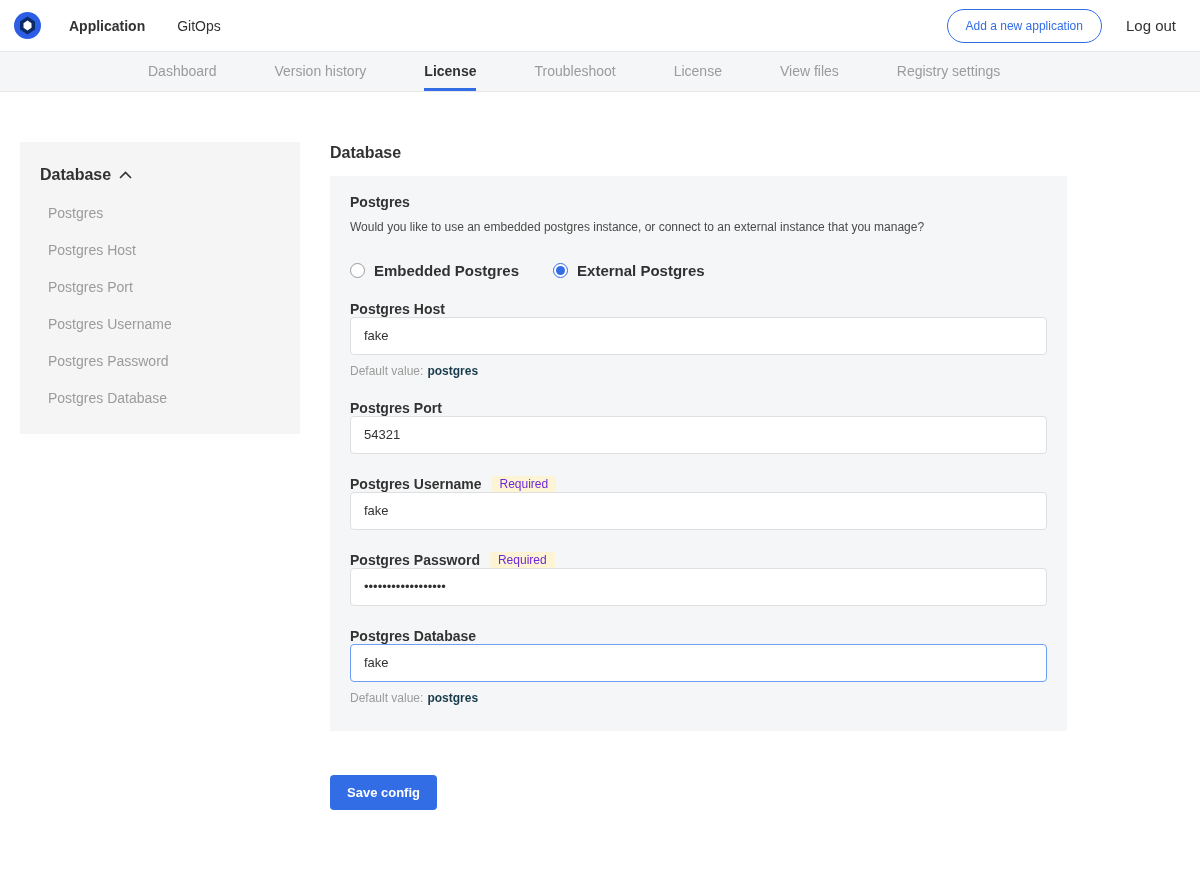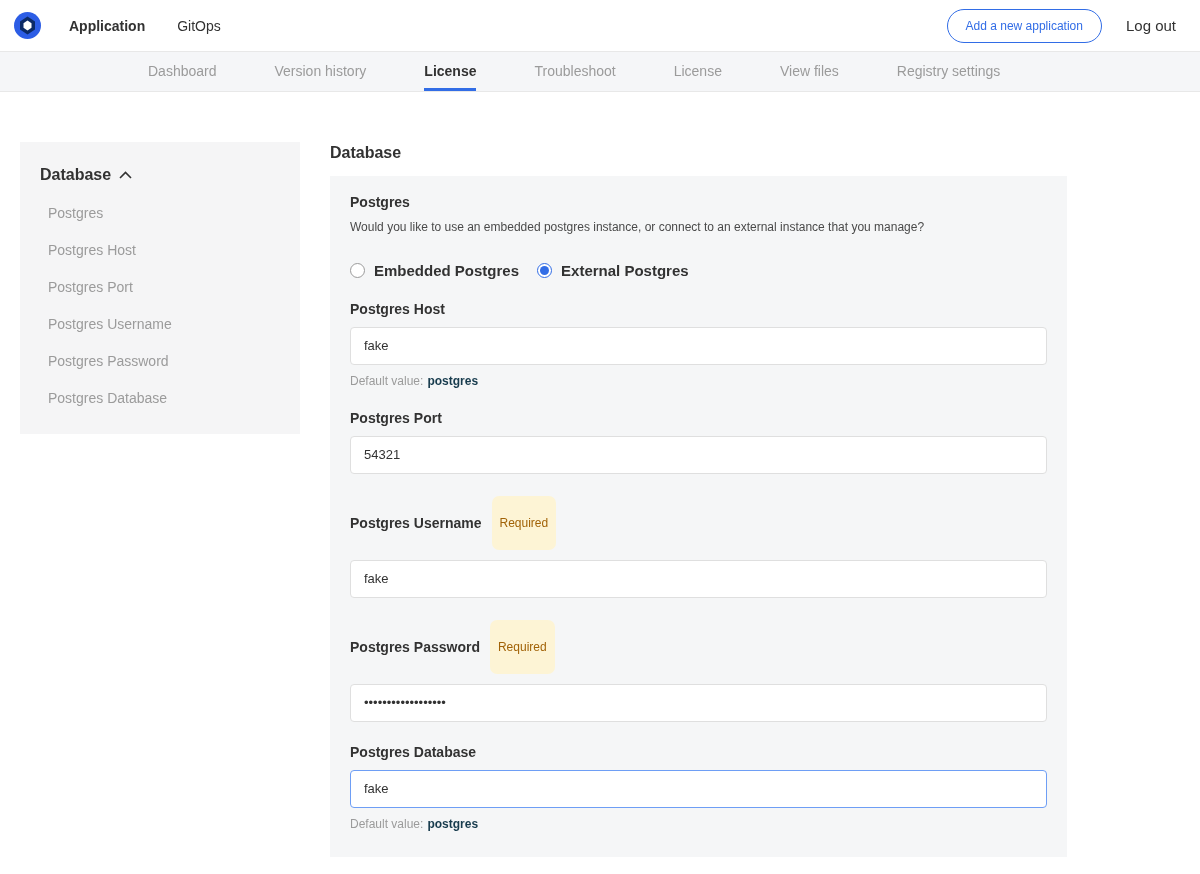--- a/index.html
+++ b/index.html
@@ -89,21 +89,21 @@
   .main { margin-left: 30px; width: 737px; }
   .main-title { font-size: 16px; font-weight: 700; color: #323232; margin-bottom: 14px; margin-top: 2px; }
 
   .panel {
     background: #f5f6f7;
     padding: 18px 20px 26px 20px;
   }
   .group-label { font-size: 14px; font-weight: 700; color: #323232; }
   .group-help { font-size: 12px; color: #4a4a4a; margin-top: 9px; line-height: 1.4; }
 
-  .radio-row { display: flex; align-items: center; gap: 18px; margin-top: 26px; }
+  .radio-row { display: flex; align-items: center; gap: 34px; margin-top: 26px; }
   .radio-option { display: flex; align-items: center; cursor: pointer; }
   .radio-circle {
     width: 15px; height: 15px;
     border: 1px solid #9b9b9b;
     border-radius: 50%;
     margin-right: 9px;
     background: #ffffff;
     display: inline-flex;
     align-items: center;
     justify-content: center;
@@ -116,30 +116,29 @@
     border-radius: 50%;
     background: #326de6;
   }
   .radio-label { font-size: 15px; font-weight: 600; color: #323232; }
 
   .field { margin-top: 22px; }
   .field-label-row { display: flex; align-items: center; gap: 10px; }
   .field-label { font-size: 14px; font-weight: 700; color: #323232; }
   .required-badge {
     background: #fdf4d5;
-    color: #a16207;
+    color: #6d28d9;
     font-size: 12px;
-    padding: 20px 8px;
-    border-radius: 7px;
+    padding: 1px 8px;
+    border-radius: 1px;
   }
   .field-input {
     display: block;
     width: 100%;
     height: 38px;
-    margin-top: 10px;
     border: 1px solid #dfdfdf;
     border-radius: 4px;
     background: #ffffff;
     padding: 0 13px;
     font-size: 13px;
     color: #323232;
     font-family: "Liberation Sans", sans-serif;
     outline: none;
   }
   .field-input.focused { border-color: #6e9ef5; }

